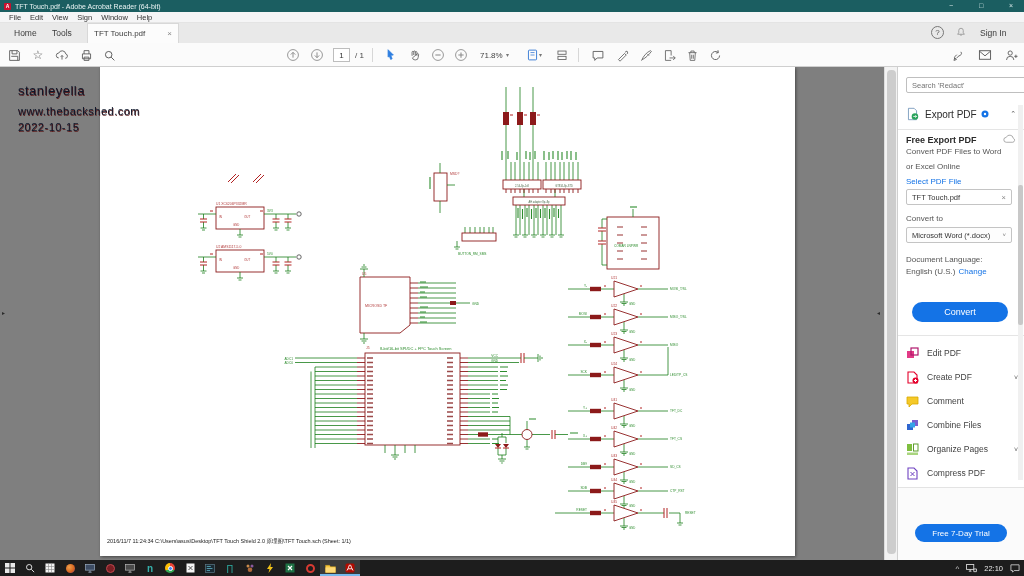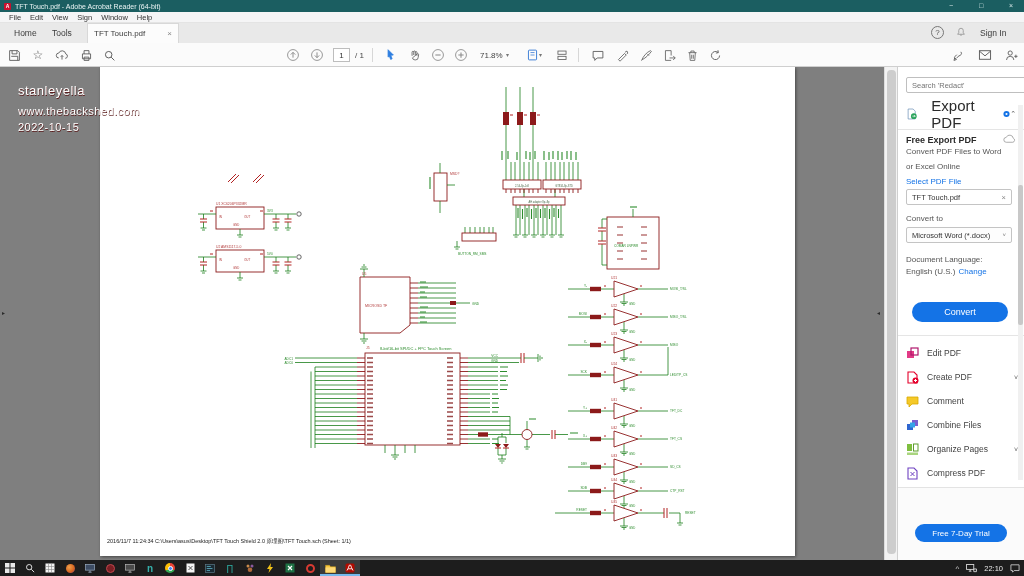--- a/index.html
+++ b/index.html
@@ -19,21 +19,21 @@
   
   .toolbar{position:absolute;left:0;top:43px;width:1024px;height:24px;background:#fbfbfb;border-bottom:1px solid #cfcfcf}
   .tbi{position:absolute;top:4px;width:16px;height:16px;display:flex;align-items:center;justify-content:center;color:#5a5a5a}
   .tbi svg{display:block}
   .tbsep{position:absolute;top:5px;width:1px;height:14px;background:#d7d7d7}
   .pagebox{position:absolute;top:5px;width:17px;height:14px;border:1px solid #bdbdbd;font-size:8px;text-align:center;color:#333;background:#fff}
   .tbtext{position:absolute;top:8px;font-size:8px;color:#444}
   
   .docarea{position:absolute;left:0;top:67px;width:897px;height:493px;background:#7f7f7f;overflow:hidden}
   .page{position:absolute;left:100px;top:0;width:695px;height:489px;background:#fff;box-shadow:1px 1px 3px rgba(0,0,0,.45)}
-  .watermark{position:absolute;left:18px;color:#ffffff;text-shadow:.5px .5px 0 #5d2020;letter-spacing:.5px}
+  .watermark{position:absolute;left:18px;color:#0f172a;text-shadow:.5px .5px 0 #5d2020;letter-spacing:.5px}
   .footer{position:absolute;left:7px;top:471px;font-size:5.5px;color:#222;white-space:nowrap}
   .vsb{position:absolute;left:884px;top:0;width:13px;height:493px;background:#f3f3f3;border-left:1px solid #ddd}
   .vsb .thumb{position:absolute;left:2px;top:3px;width:9px;height:484px;background:#cdcdcd;border-radius:4px}
   .collapse{position:absolute;font-size:6px;color:#2c2c2c;line-height:6px}
   
   .sidebar{position:absolute;left:897px;top:67px;width:127px;height:493px;background:#fff;border-left:1px solid #cfcfcf;font-size:8px;color:#4b4b4b}
   .searchbox{position:absolute;left:8px;top:10px;width:120px;height:16px;border:1px solid #bfbfbf;border-radius:2px;font-size:7.5px;padding:0 5px;color:#333}
   .exprow{position:absolute;left:8px;top:38px;width:110px;height:18px;display:flex;align-items:center}
   .sb-div{position:absolute;left:0;width:127px;border-top:1px solid #e5e5e5}
   .bluelink{color:#1473e6}
@@ -436,21 +436,21 @@
 
 <div class="sidebar">
   <input class="searchbox" placeholder="Search 'Redact'" style="">
 
   <div class="exprow">
     <svg width="13" height="14" viewBox="0 0 16 16">
         <path d="M3,1 H10 L13,4 V15 H3 Z" fill="#fff" stroke="#6a8fb5" stroke-width="1"></path>
         <circle cx="11" cy="11" r="4" fill="#2aa35c"></circle>
         <path d="M9,11 h4 M11.5,9.5 L13,11 L11.5,12.5" stroke="#fff" stroke-width="1" fill="none"></path>
       </svg>
-    <span style="margin-left:14px;font-size:15px;color:#2b2b2b">Export PDF</span>
+    <span style="margin-left:6px;font-size:10px;color:#2b2b2b">Export PDF</span>
     <svg width="8" height="8" viewBox="0 0 8 8" style="margin-left:4px">
         <circle cx="4" cy="4" r="3.5" fill="#1473e6"></circle>
         <circle cx="4" cy="4" r="1.2" fill="#fff"></circle>
       </svg>
     <span style="margin-left:auto;color:#555;font-size:7px">⌃</span>
   </div>
   <div class="sb-div" style="top:62px"></div>
 
   <div class="abs" style="left:8px;top:68px;font-size:9px;font-weight:bold;color:#2b2b2b">Free Export PDF</div>
   <svg class="abs" style="left:105px;top:67px" width="13" height="10" viewBox="0 0 16 12">

